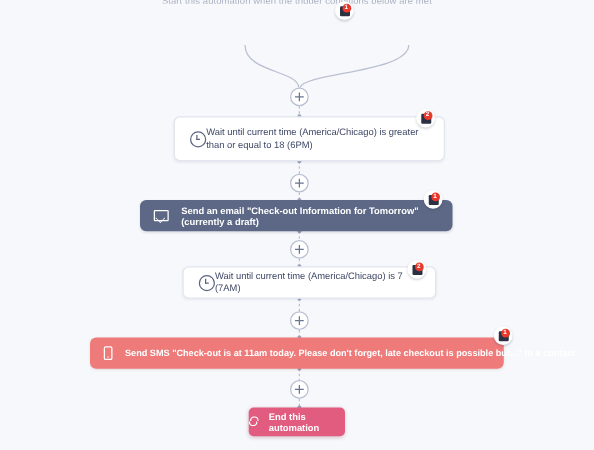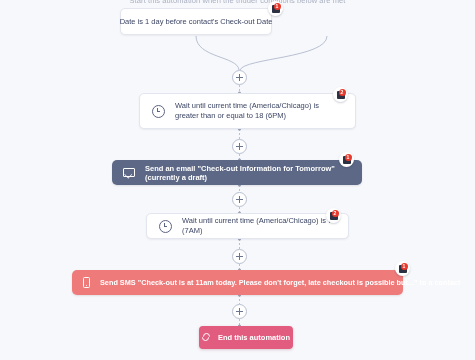--- a/index.html
+++ b/index.html
@@ -94,21 +94,20 @@
   }
   .plus::before { width: 7px; height: 1px; }
   .plus::after  { width: 1px; height: 7px; }
 
   
   .wait {
     background: #ffffff;
     border: 1px solid #e3e6ef;
     box-shadow: 0 1px 2px rgba(40,50,80,.07);
     padding: 0 12px;
-    gap: 10px;
     font-size: 7.5px;
     line-height: 10px;
     color: #3d4665;
   }
   #node-wait-1 { left: 139px; top: 93px; width: 217px; height: 36px; }
   #node-wait-2 { left: 146px; top: 213px; width: 203px; height: 26px; }
 
   .clock {
     flex: 0 0 auto;
     width: 11px; height: 11px;
@@ -179,21 +178,21 @@
     content: "";
     position: absolute;
     left: 2px; bottom: .8px;
     width: 1px; height: 1px;
     background: #ffffff;
     border-radius: 50%;
   }
 
   
   #node-end {
-    left: 199px; top: 326px; width: 94px; height: 23px;
+    left: 199px; top: 326px; width: 77px; height: 23px;
     background: #e25c80;
     color: #ffffff;
     font-size: 7.5px;
     font-weight: bold;
     border-radius: 4px;
     justify-content: center;
     gap: 7px;
     box-shadow: 0 1px 3px rgba(120,40,70,.22);
     cursor: pointer;
   }
@@ -288,23 +287,20 @@
       <circle cx="239.5" cy="213" r="1.6"></circle>
       <circle cx="239.5" cy="239" r="1.6"></circle>
       <circle cx="239.5" cy="270" r="1.6"></circle>
       <circle cx="239.5" cy="295" r="1.6"></circle>
       <circle cx="239.5" cy="326" r="1.6"></circle>
     </g>
   </svg>
 
   <div class="top-caption">Start this automation when the trigger conditions below are met</div>
 
-  <div class="node trigger" id="trigger-existing">
-    <span>Date is 1 day before contact's Check-out Date</span>
-  </div>
 
 
   <div class="badge" id="badge-trigger">
     <span class="chip">
       <span class="count">1</span>
     </span>
   </div>
 
   <div class="plus" style="left:232px; top:70px;"></div>
   <div class="plus" style="left:232px; top:139px;"></div>

